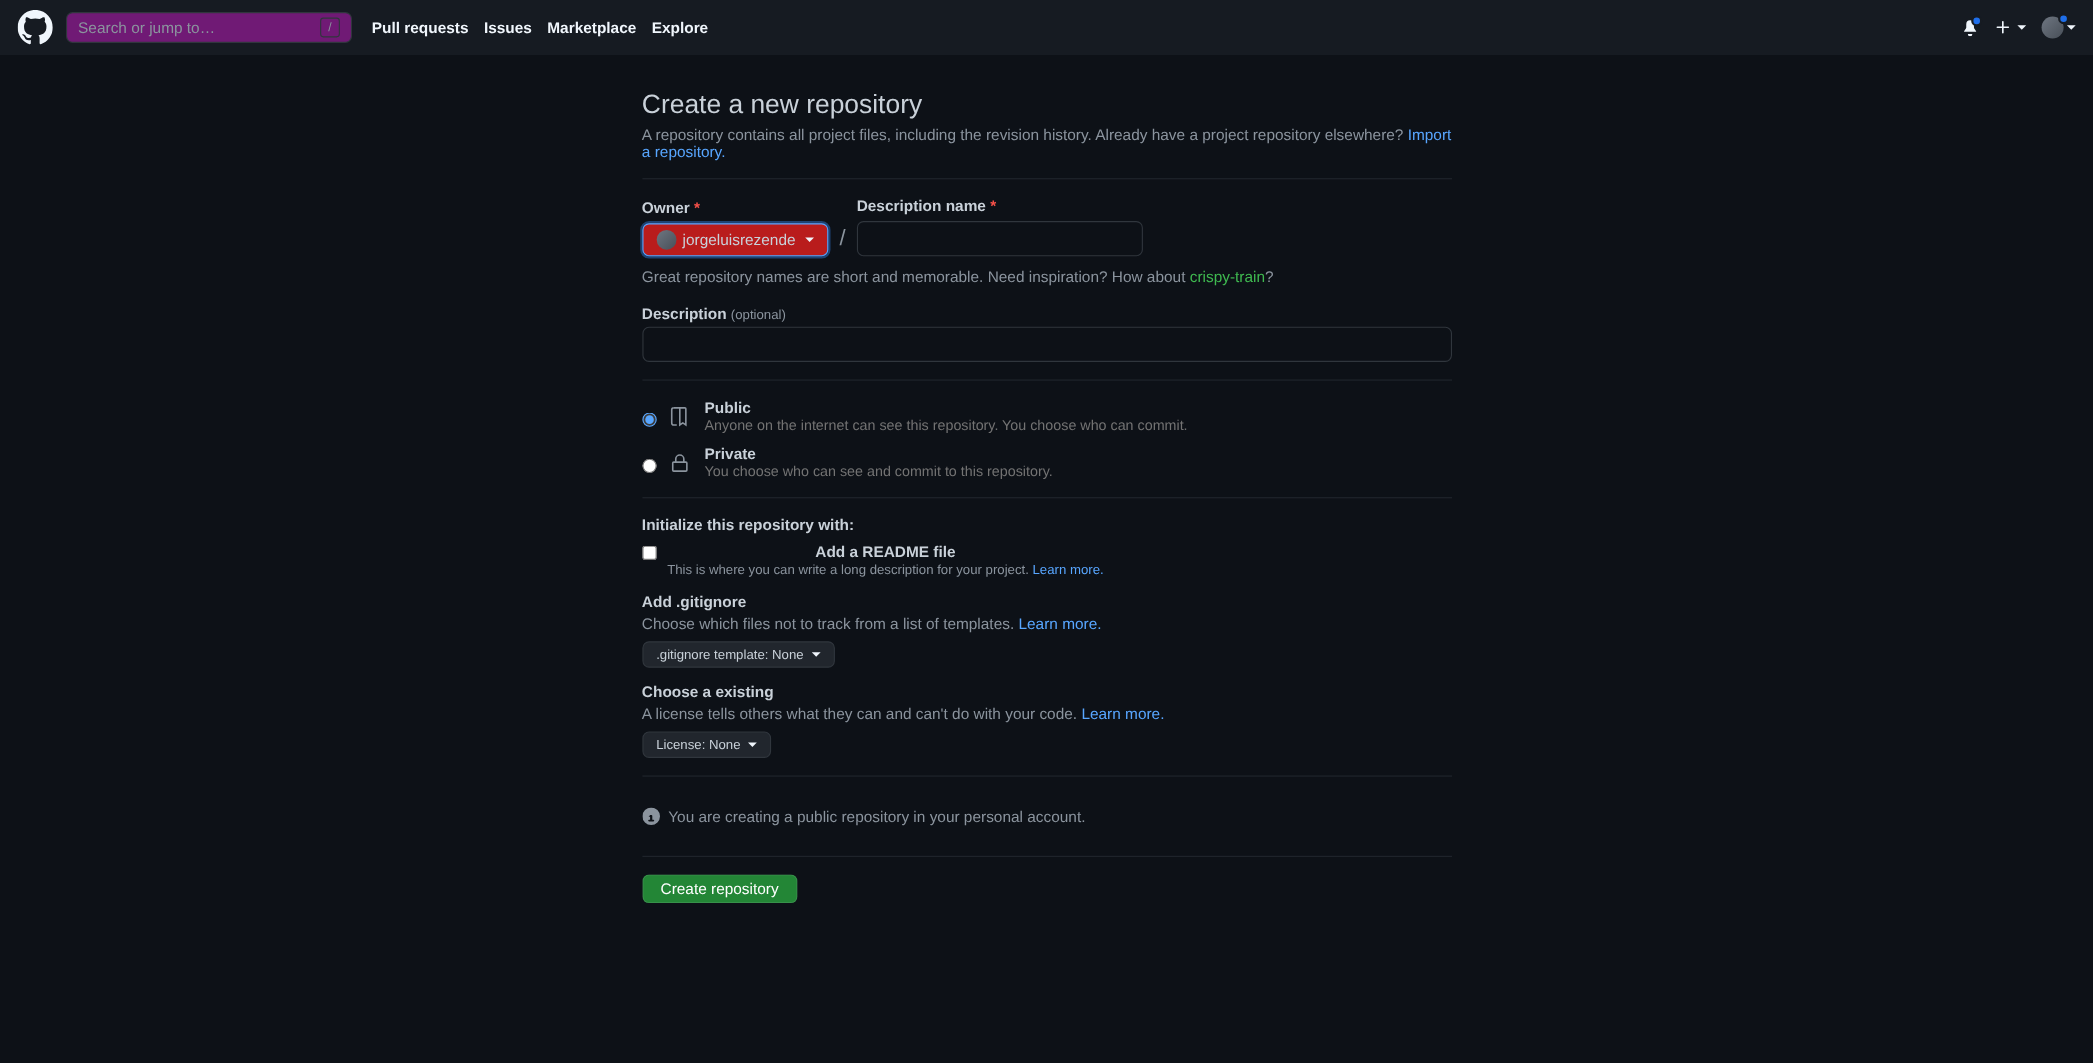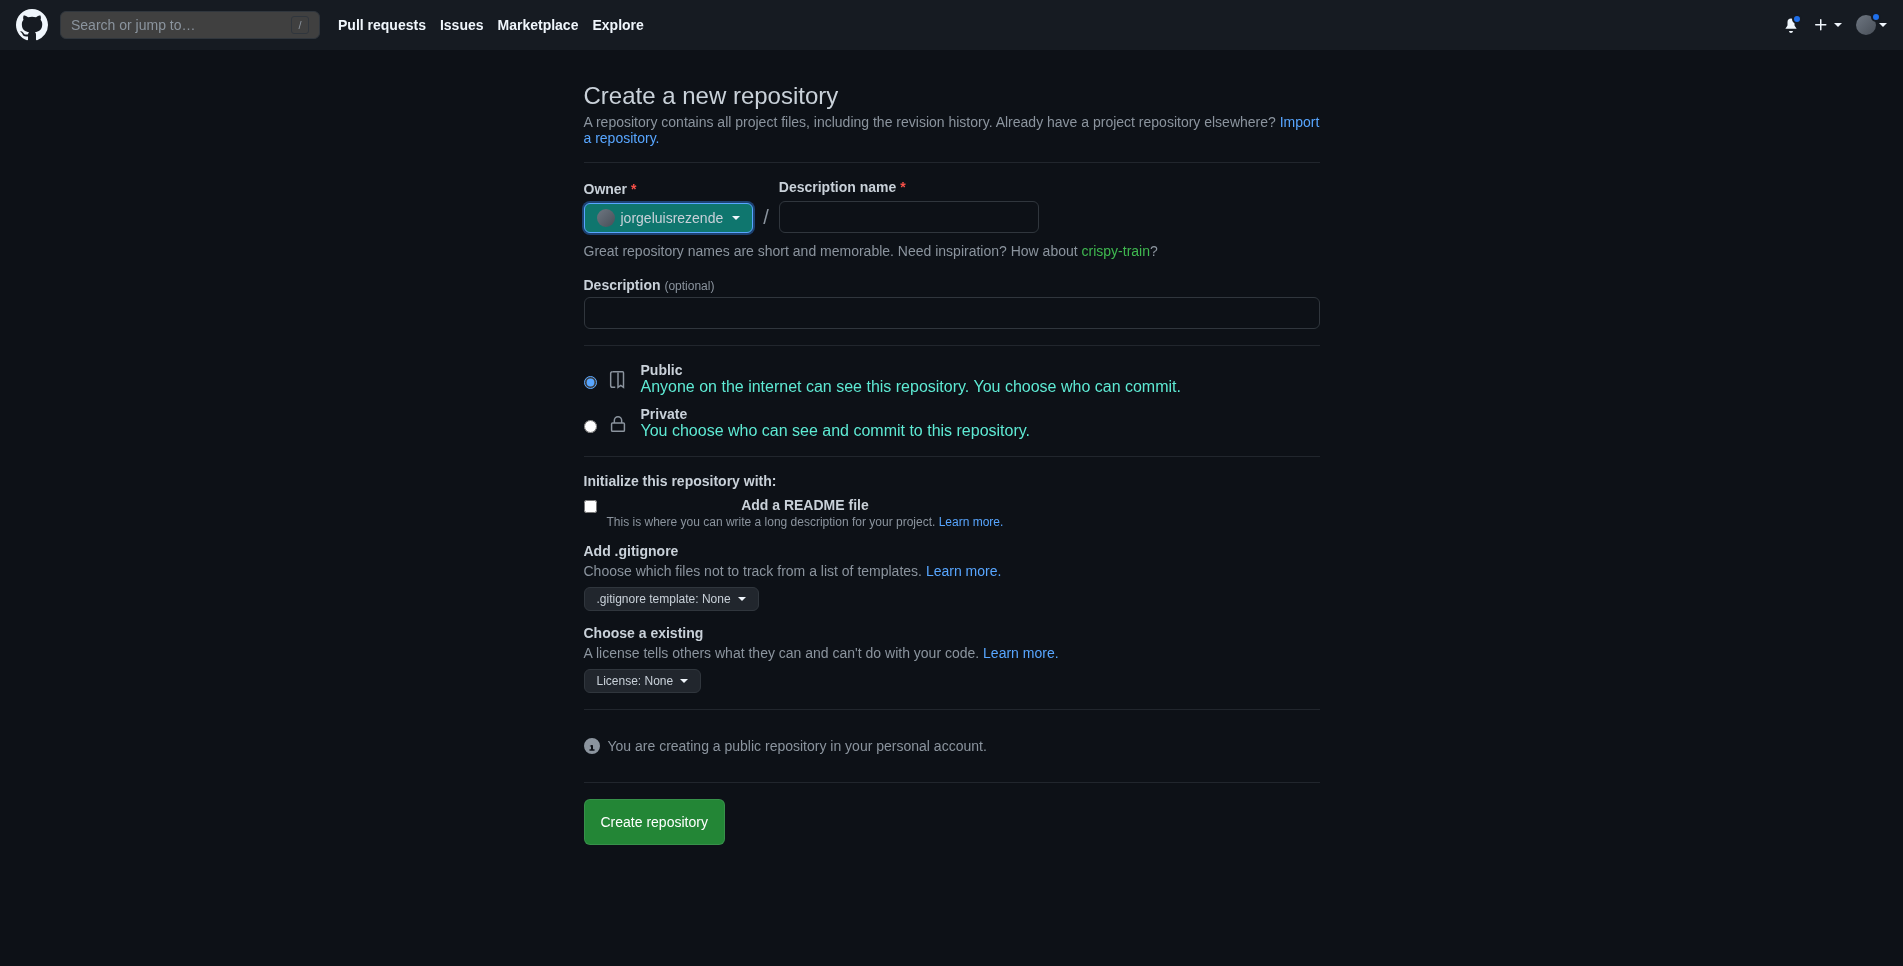--- a/index.html
+++ b/index.html
@@ -12,21 +12,21 @@
 .header {
   background: #161b22;
   height: 50px;
   display: flex;
   align-items: center;
   padding: 0 16px;
 }
 .header-left { display: flex; align-items: center; gap: 12px; flex: 1;}
 .logo { color: #f0f6fc; width: 32px; height: 32px; display:flex; align-items:center; justify-content:center;}
 .search-box {
-  background: #404040;
+  background: #701a75;
   border: 1px solid #30363d;
   border-radius: 6px;
   padding: 0 10px;
   height: 28px;
   width: 260px;
   display: flex;
   align-items: center;
   color: #8b949e;
   justify-content: space-between;
 }
@@ -51,21 +51,21 @@
 .container { max-width: 768px; margin: 0 auto; padding: 32px 16px; }
 h1 { font-size: 24px; font-weight: 400; color: #c9d1d9; margin-bottom: 4px;}
 .subtitle { color: #8b949e; margin-bottom: 2px;}
 .link { color: #58a6ff; text-decoration:none; cursor:pointer;}
 hr.div { border:none; border-top:1px solid #21262d; margin: 16px 0;}
 .form-row { display:flex; align-items: flex-end; gap: 10px; margin-bottom: 10px;}
 .form-group { display:flex; flex-direction:column; }
 label.field-label { font-weight:600; color:#c9d1d9; margin-bottom:6px; font-size:14px;}
 .req { color:#f85149; }
 .owner-btn {
-  background: #0f766e;
+  background: #b91c1c;
   border: 1px solid #58a6ff;
   box-shadow: 0 0 0 2px rgba(56,139,253,0.4);
   border-radius: 6px;
   padding: 5px 12px;
   color: #c9d1d9;
   display:flex; align-items:center; gap:6px;
   font-size: 14px;
   cursor:pointer;
 }
 .owner-btn .avatar-sm { width:18px; height:18px;}
@@ -82,42 +82,42 @@
 .text-input.wide { width: 260px;}
 .text-input.full { width: 100%;}
 .hint { color:#8b949e; font-size:14px; margin-top:4px;}
 .suggest { color:#3fb950; cursor:pointer;}
 .sect-label { font-weight:600; margin-bottom:4px; display:block;}
 .desc-opt { color:#8b949e; font-weight:400; font-size:12px;}
 .radio-row { display:flex; align-items:center; gap:10px; margin: 10px 0; }
 .radio-row input[type=radio] { margin-top: 6px; cursor:pointer; accent-color:#58a6ff;}
 .radio-icon { width: 24px; display:flex; align-items:flex-start; color:#8b949e; margin-top:2px;}
 .radio-text strong { color:#c9d1d9; font-weight:600; display:block;}
-.radio-text .sub { color:#5eead4; font-size:16px;margin-top:13px;}
+.radio-text .sub { color:#737373; font-size:13px;margin-top:13px;}
 .check-row { display:flex; align-items:flex-start; gap:10px; margin: 8px 0;}
 .check-row input[type=checkbox] { margin-top:3px; cursor:pointer; accent-color:#58a6ff;}
 .check-text strong { color:#c9d1d9; font-weight:600; display:block;text-align:center;}
 .check-text .sub { color:#8b949e; font-size:12px;}
 .btn-sel {
   background:#21262d;
   border:1px solid #30363d;
   border-radius:6px;
   padding:4px 12px;
   color:#c9d1d9;
   font-size:12px;
   display:inline-flex;align-items:center;gap:4px;
   margin-top:8px;
   cursor:pointer;
 }
 .info-line { display:flex; align-items:center; gap:8px; color:#8b949e; margin:28px 0;}
 .btn-primary {
   background:#238636;
   border:1px solid rgba(240,246,252,0.1);
   border-radius:6px;
-  padding:14px 16px;
+  padding:4px 16px;
   color:#fff;
   font-weight:500;
   font-size:14px;
   cursor:pointer;
 }
 .subsection { margin-top: 14px; }
 </style>
 </head>
 <body>
 

